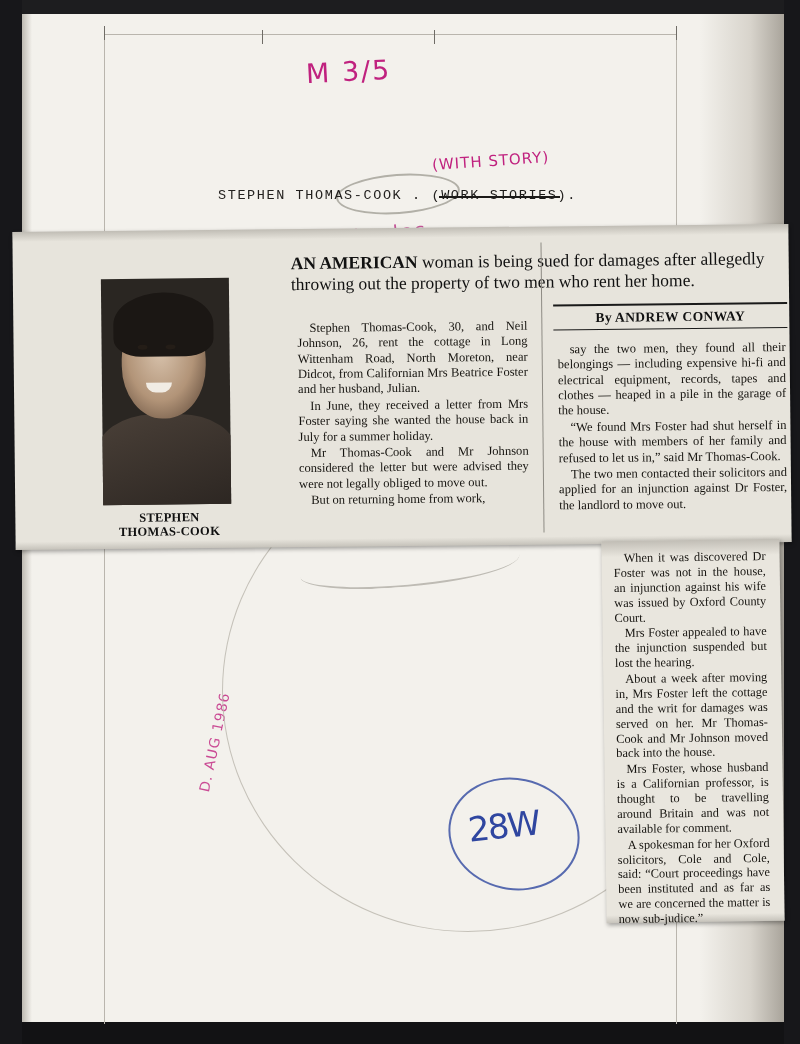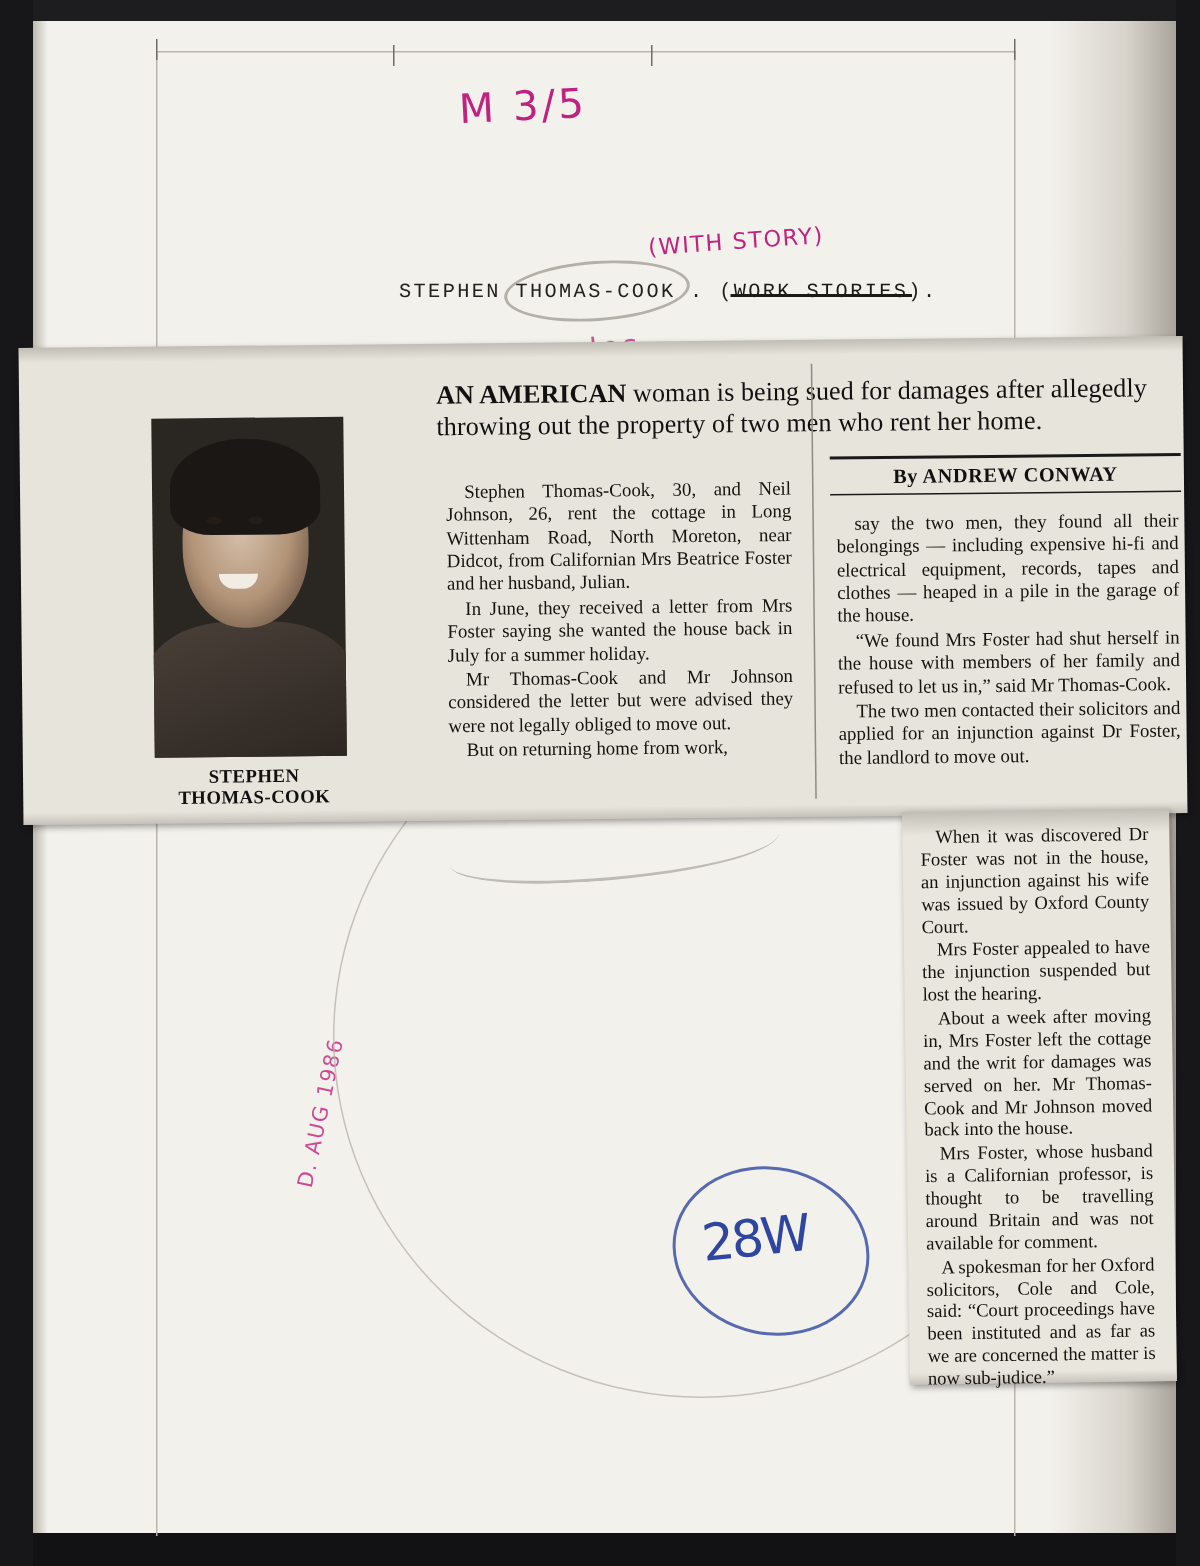--- a/index.html
+++ b/index.html
@@ -118,21 +118,20 @@
   
   .typed-line {
     position: absolute;
     left: 218px;
     top: 188px;
     font-family: "Liberation Mono", monospace;
     font-size: 13.5px;
     letter-spacing: 1.6px;
     color: #23211f;
     white-space: nowrap;
-    margin-left: 48px;
   }
   .strike-word {
     position: relative;
     color: #1b1a18;
   }
   .strike-word::after {
     content: "";
     position: absolute;
     left: -2px; right: -2px;
     top: 52%;

